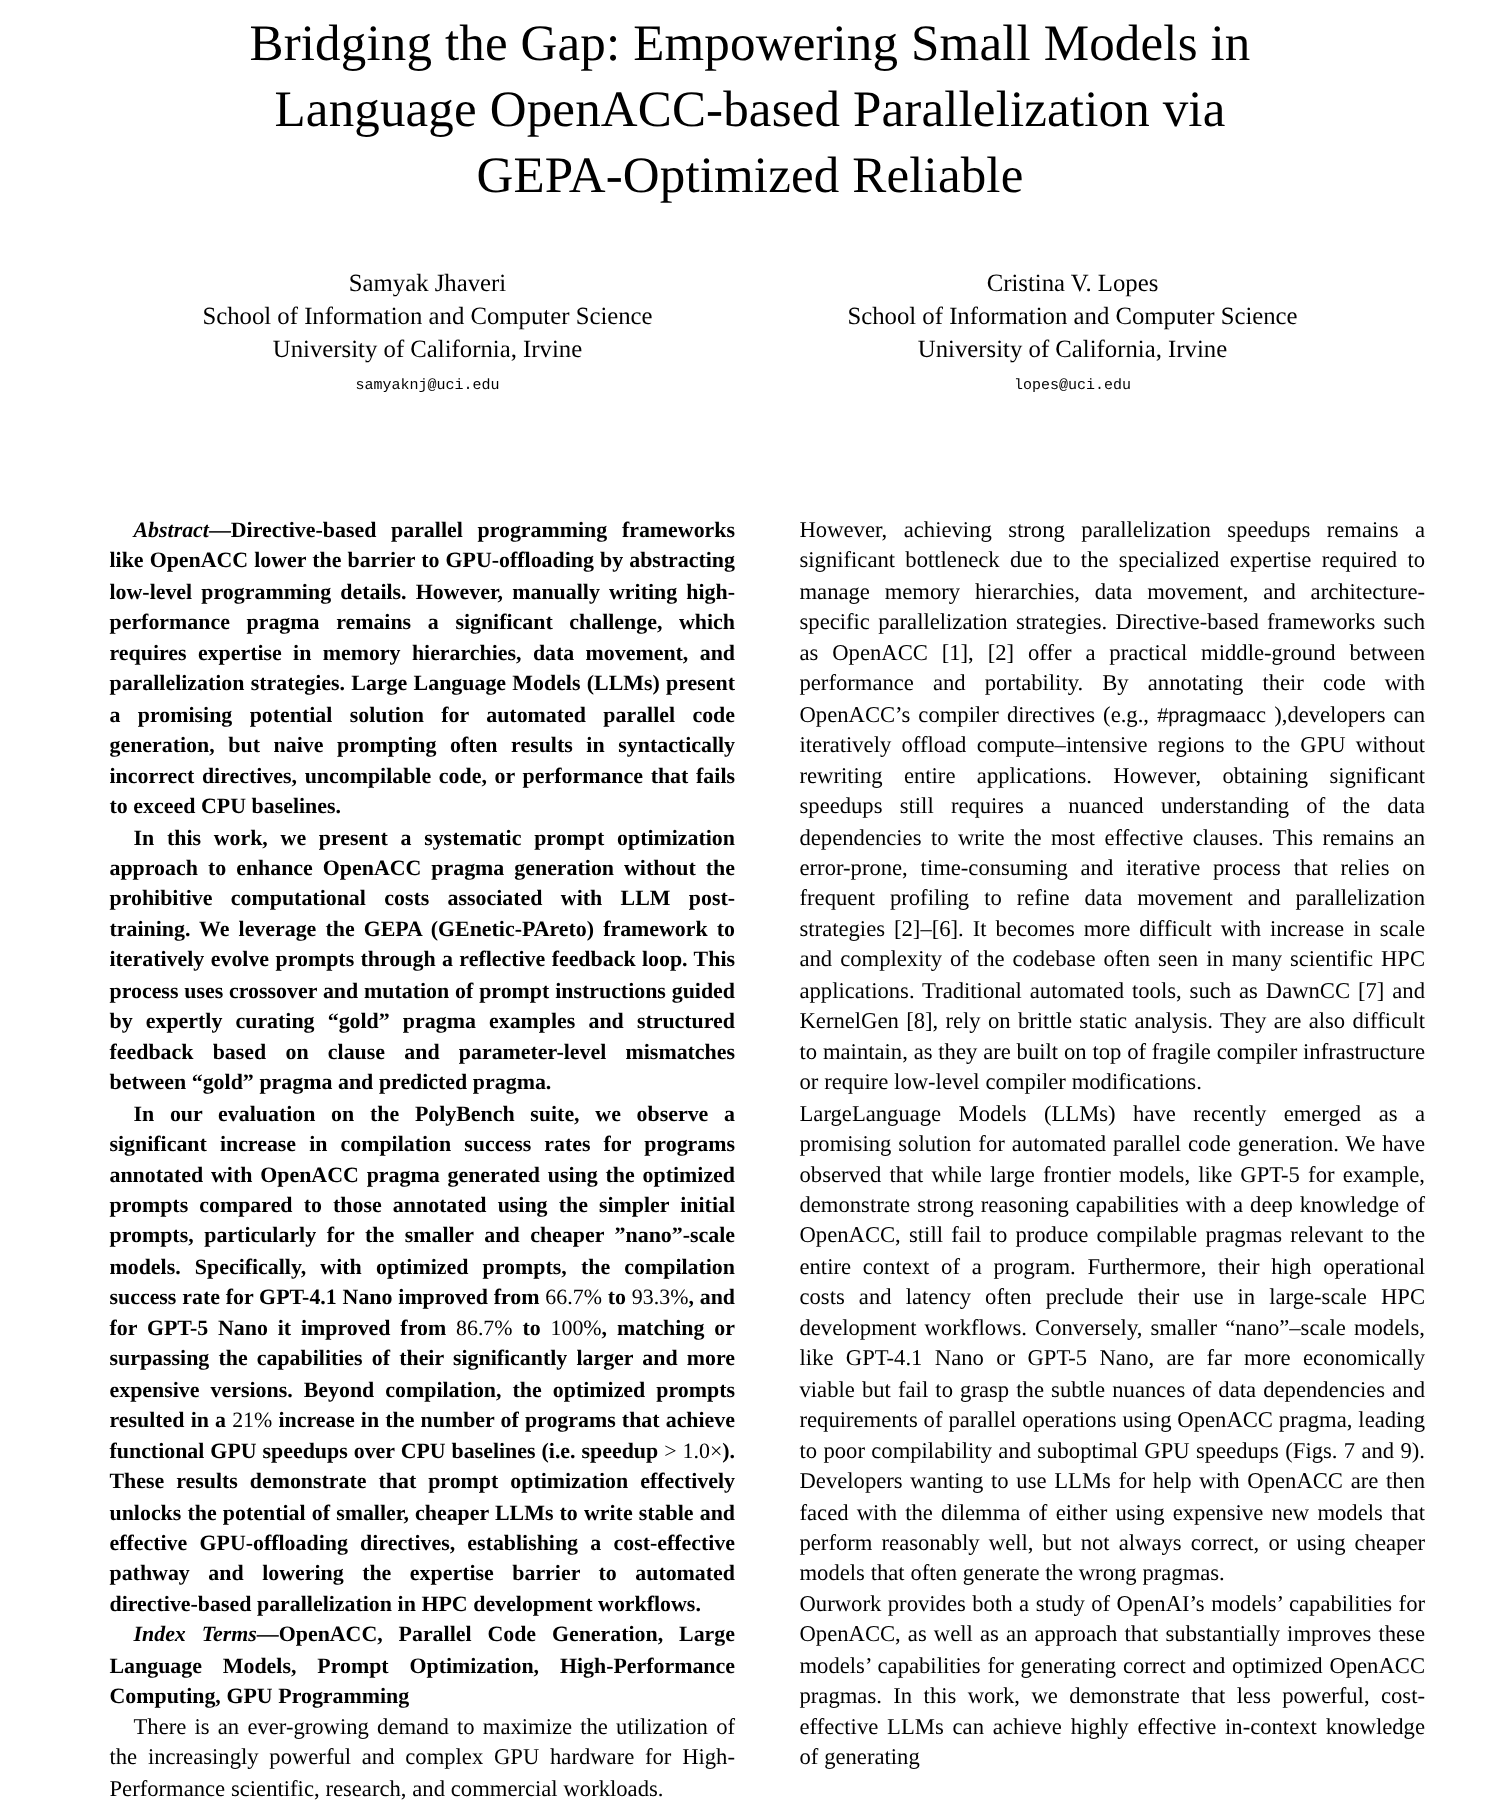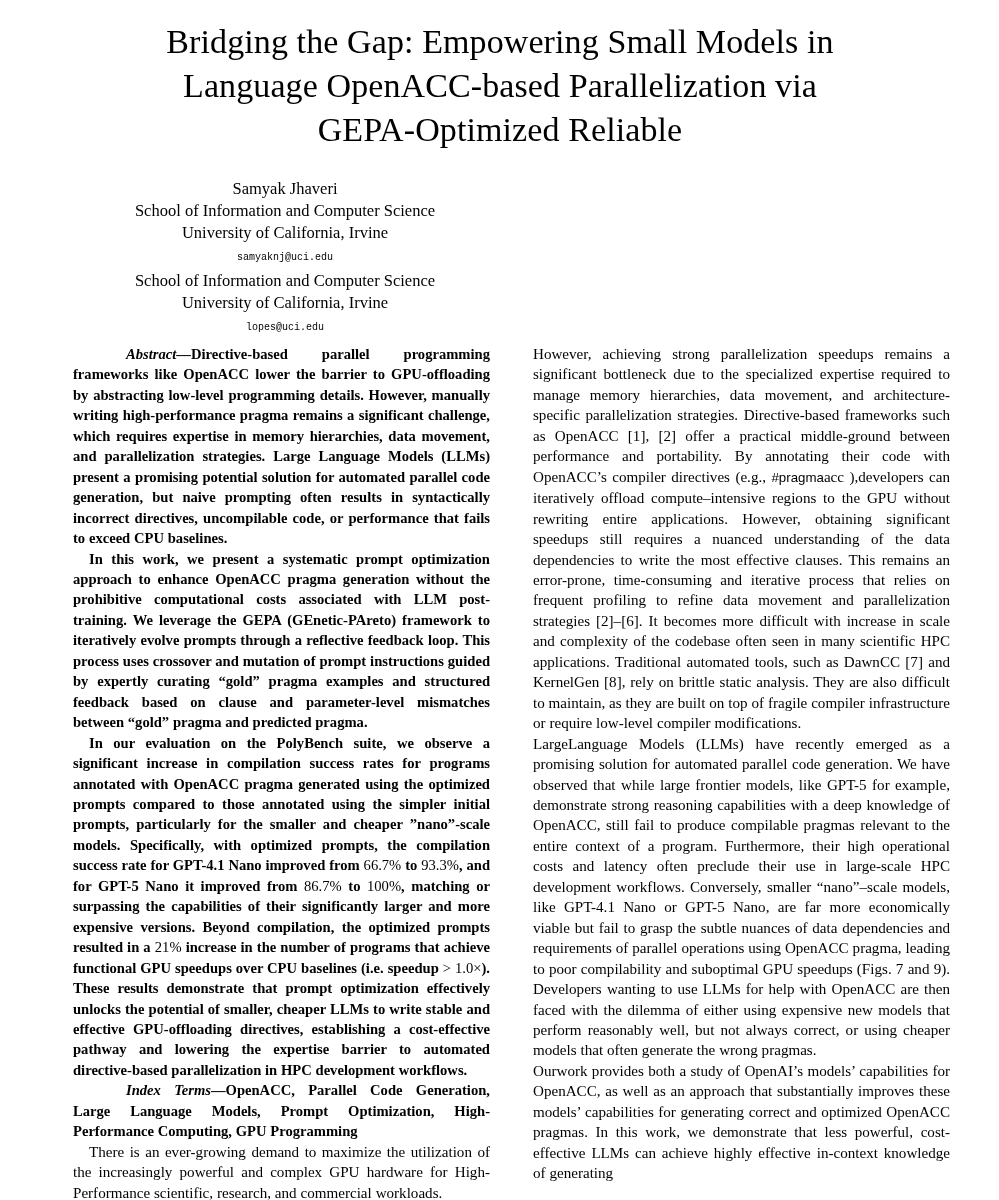--- a/index.html
+++ b/index.html
@@ -13,40 +13,40 @@
     position: relative;
     overflow: hidden;
     font-family: "Liberation Serif", "DejaVu Serif", serif;
     color: #000000;
   }
 
   
   #title-block {
     position: absolute;
     left: 70px;
-    top: 20px;
+    top: 8px;
     width: 860px;
     text-align: center;
   }
   .title-line {
     font-size: 34px;
     line-height: 44px;
     font-weight: normal;
     font-family: "Liberation Serif", "DejaVu Serif", serif;
     letter-spacing: 0.1px;
   }
 
   
   #authors-block {
     position: absolute;
     left: 70px;
     top: 178px;
     width: 860px;
     display: flex;
-    flex-direction: column;
+    flex-direction: row;
   }
   .author-col {
     width: 50%;
     text-align: center;
   }
   .author-name {
     font-size: 16.5px;
     line-height: 22px;
   }
   .author-aff {
@@ -87,21 +87,20 @@
   }
   p.abs {
     font-weight: bold;
     font-size: 14.6px;
     line-height: 20.45px;
   }
   p.noindent { text-indent: 0; }
   .lead-italic {
     font-style: italic;
     font-weight: bold;
-    margin-left: 37px;
   }
   .mono {
     font-family: Liberation Sans, sans-serif;
     font-size: 13.3px;
     font-weight: normal;
   }
   .num {
     font-weight: normal;
     font-family: "Liberation Serif", "DejaVu Serif", serif;
   }
@@ -116,20 +115,21 @@
 </div>
 
 <div id="authors-block">
   <div class="author-col">
     <div class="author-name">Samyak Jhaveri</div>
     <div class="author-aff">School of Information and Computer Science</div>
     <div class="author-aff">University of California, Irvine</div>
     <div class="author-email">samyaknj@uci.edu</div>
   </div>
   <div class="author-col">
+    <div class="author-name">Cristina V. Lopes</div>
     <div class="author-aff">School of Information and Computer Science</div>
     <div class="author-aff">University of California, Irvine</div>
     <div class="author-email">lopes@uci.edu</div>
   </div>
 </div>
 
 <div id="body-cols">
 
   <div class="col">
 

